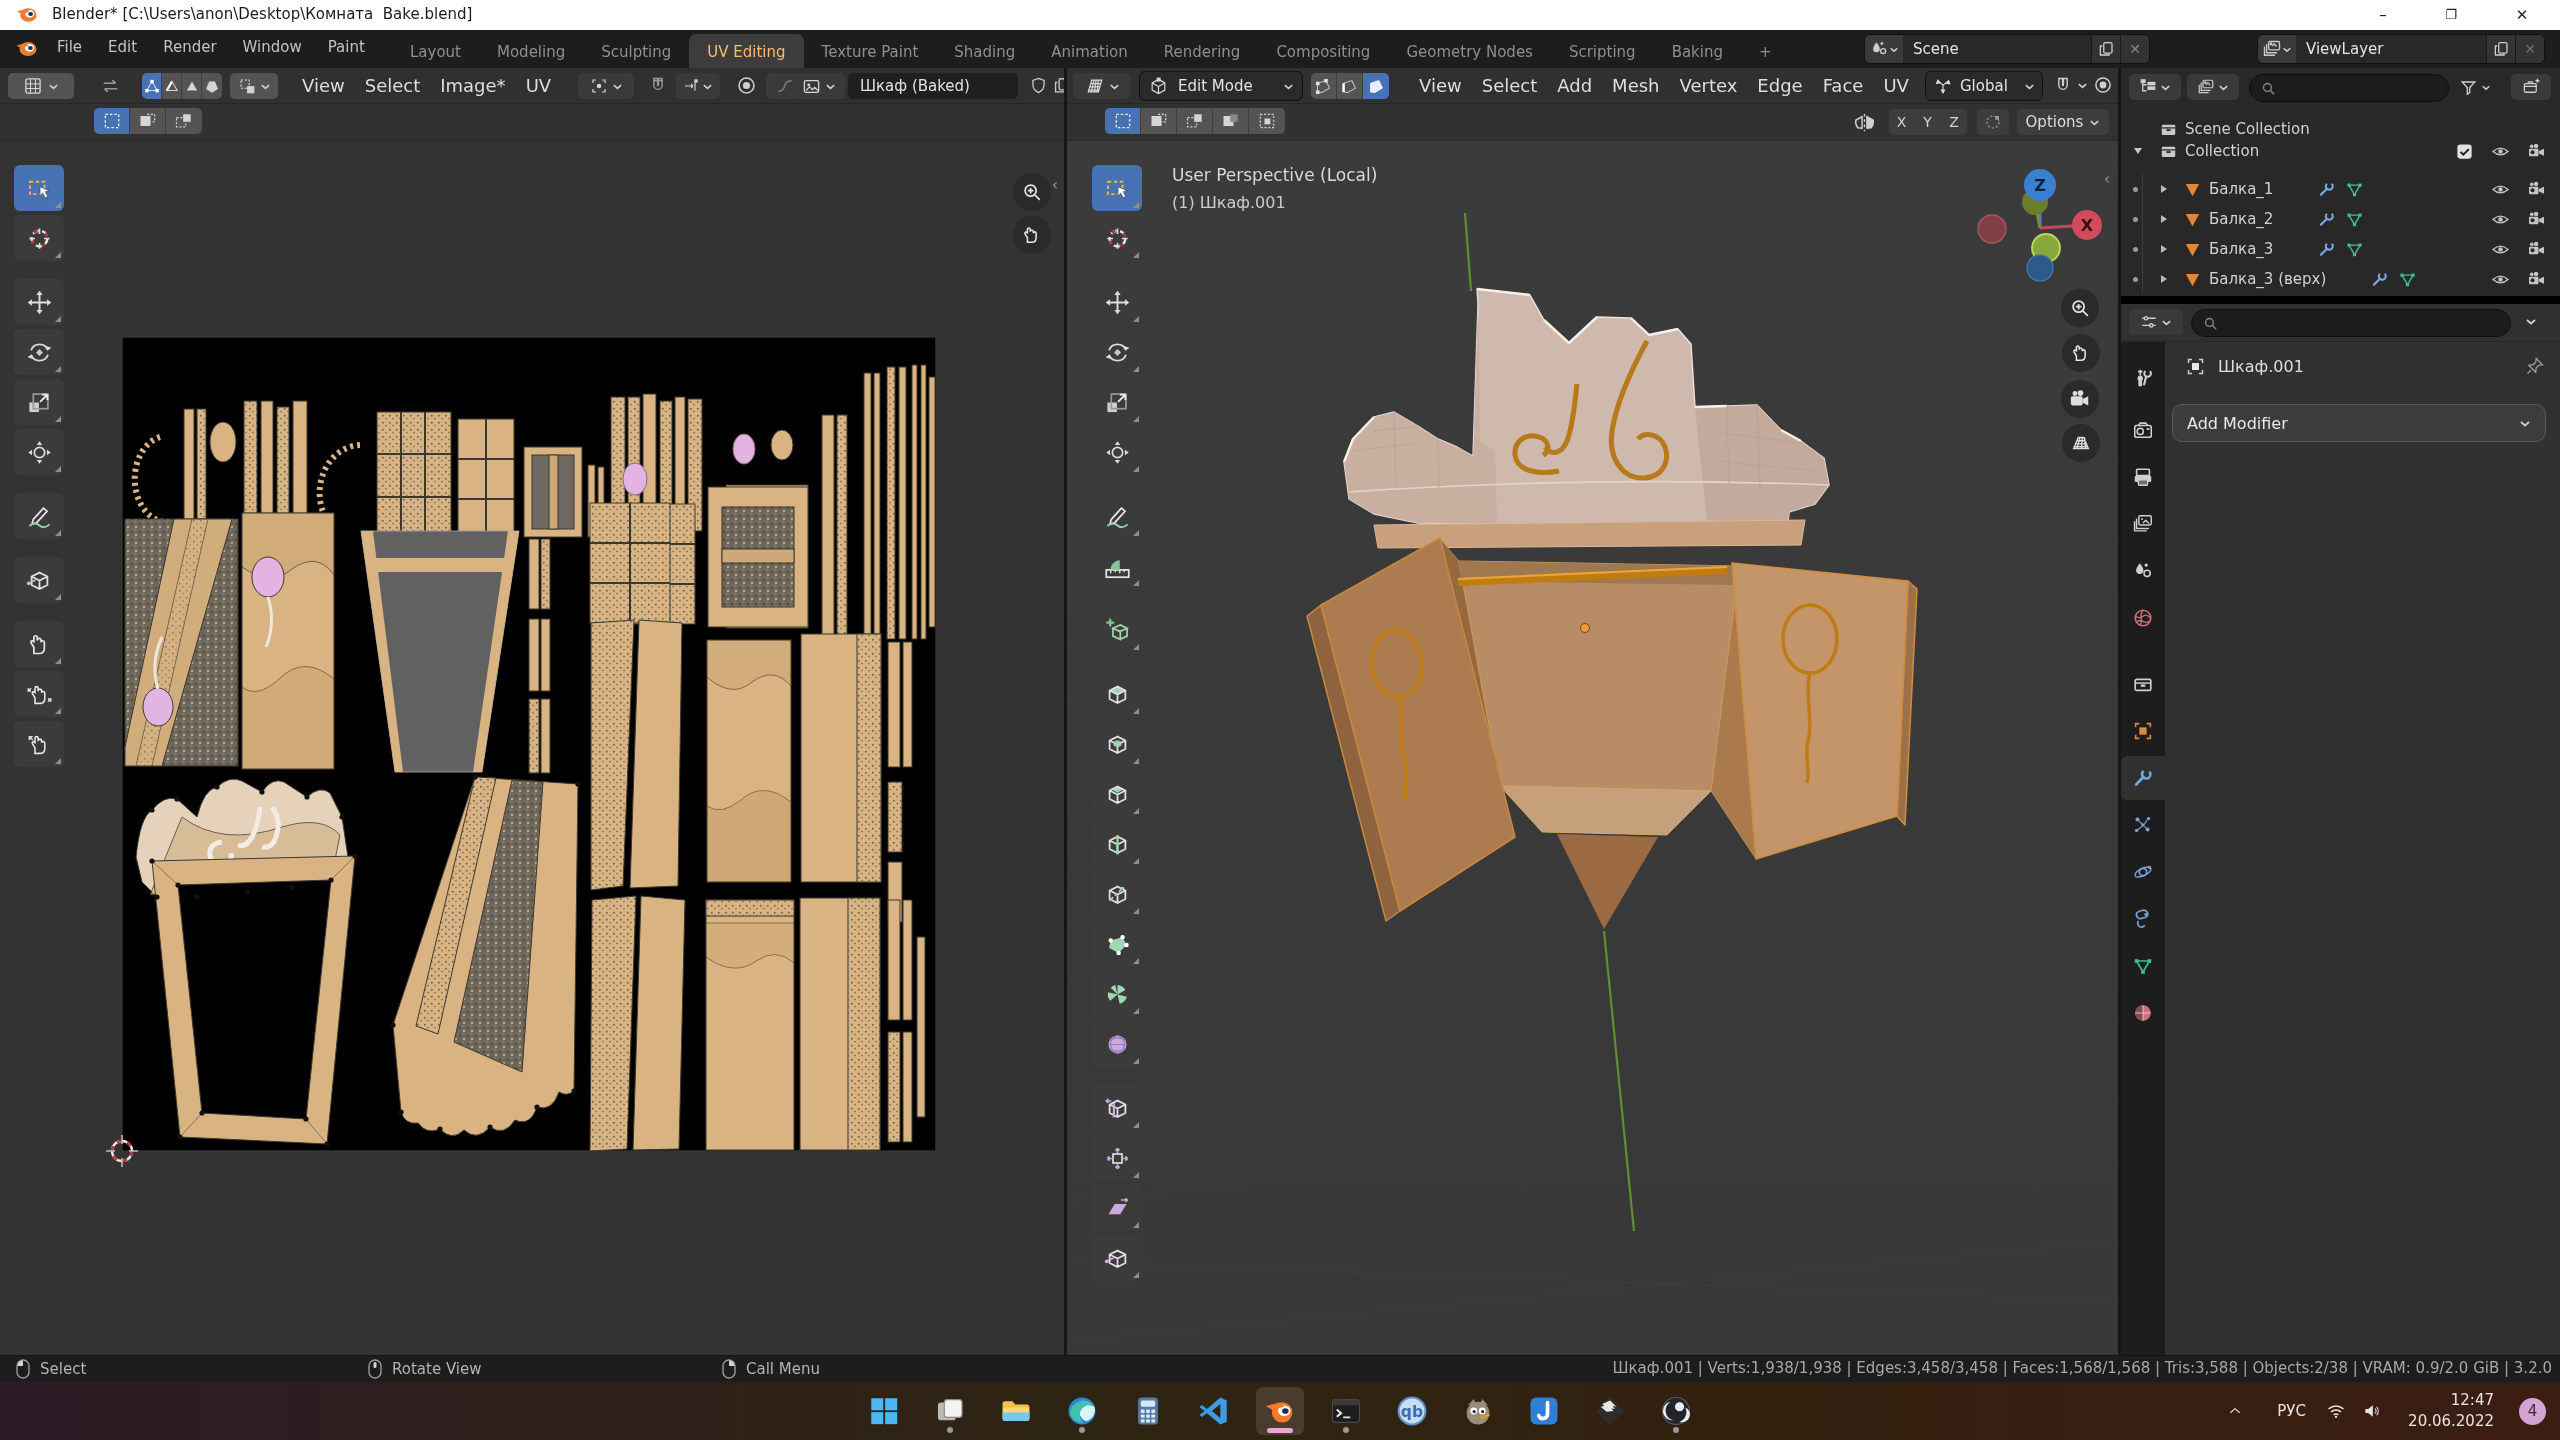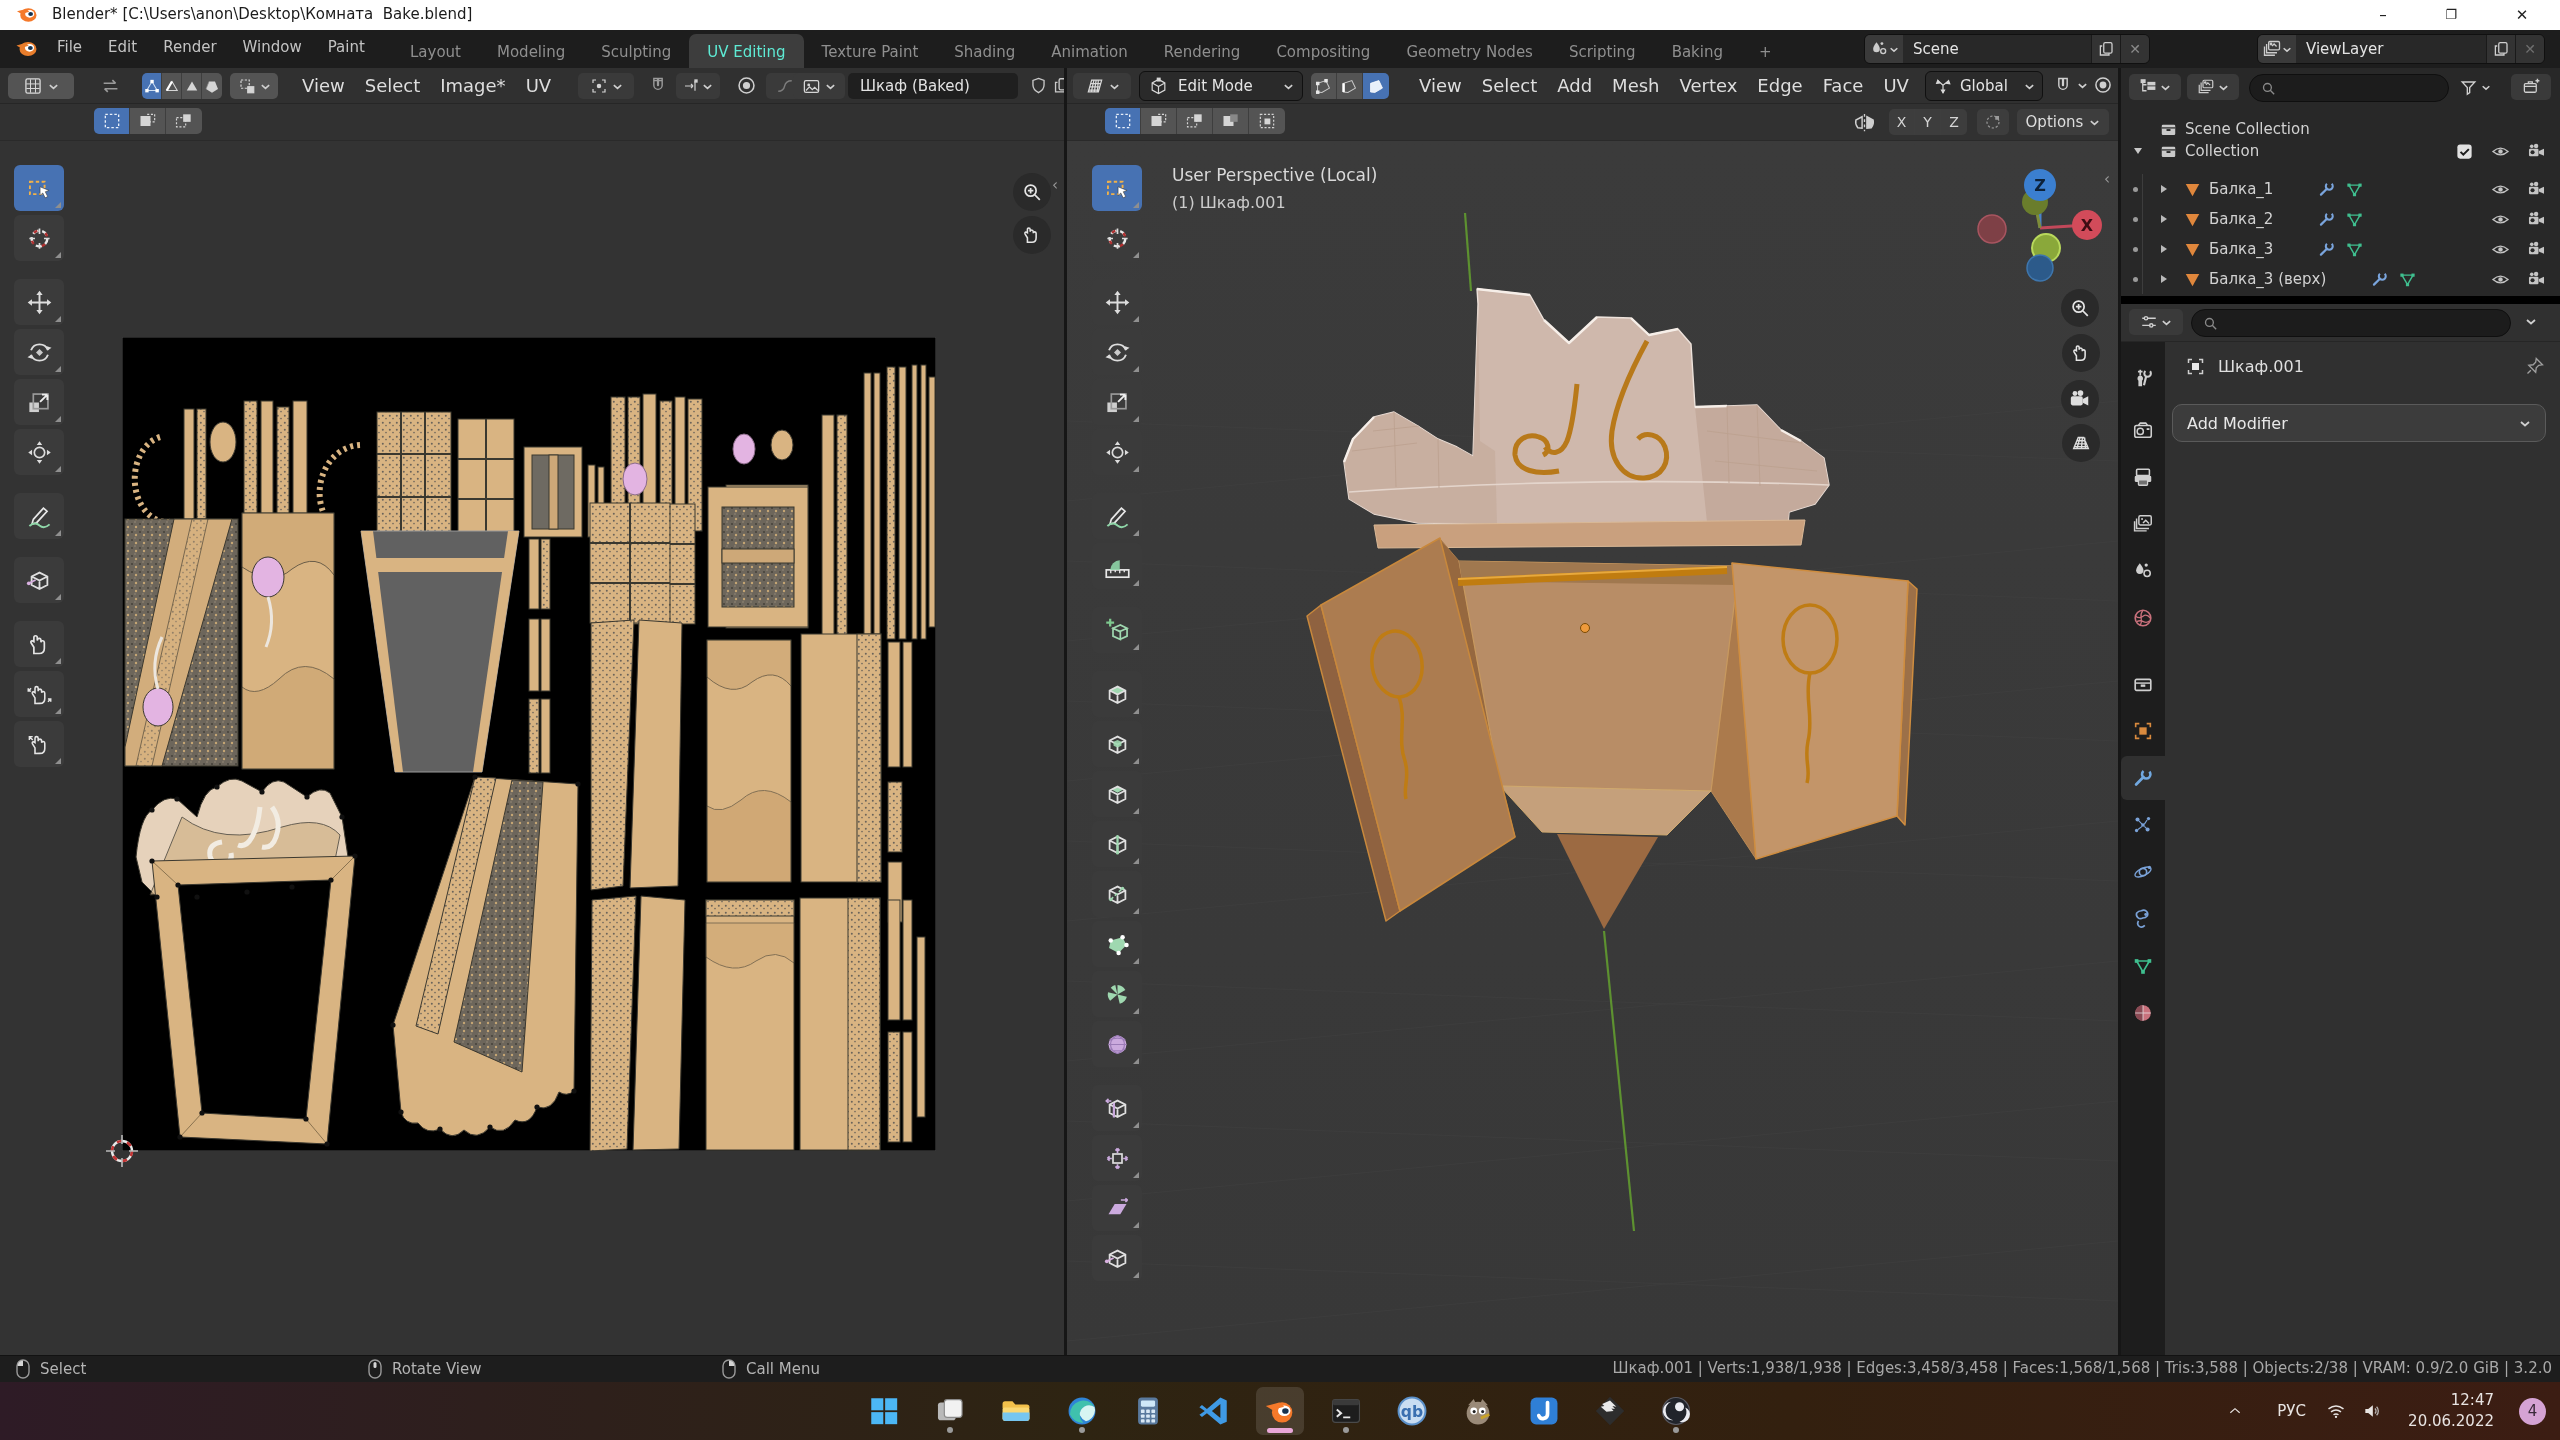--- a/index.html
+++ b/index.html
@@ -8,21 +8,21 @@
 .abs{position:absolute}
 svg{display:block}
 
 #title-bar{left:0;top:0;width:2560px;height:30px;background:#ffffff;color:#1b1b1b;font-size:15px}
 #title-bar .tt{position:absolute;left:52px;top:5px;white-space:pre}
 .wbtn{position:absolute;top:0;width:46px;height:30px;color:#222;text-align:center;line-height:30px;font-size:15px}
 
 #topbar{left:0;top:30px;width:2560px;height:38px;background:#1d1d1d}
 .menu-item{display:inline-block;padding:8px 13px 0 13px;font-size:15px;color:#c3c3c3;height:38px}
 .ws-tab{display:inline-block;padding:9px 18px 0 18px;font-size:15px;color:#8f8f8f;height:34px;margin-top:4px;border-radius:7px 7px 0 0}
-.ws-tab.active{background:#3d3d3d;color:#5eead4}
+.ws-tab.active{background:#3d3d3d;color:#fdba74}
 .dd-widget{position:absolute;top:4px;height:30px;background:#282828;border:1px solid #101010;border-radius:6px;display:flex;align-items:center;overflow:hidden}
 .dd-icd{background:#3a3a3a;height:100%;display:flex;align-items:center;padding:0 4px}
 .dd-name{padding:0 10px;font-size:15px;color:#e4e4e4;flex:1;white-space:nowrap}
 .dd-side{background:#333;height:100%;display:flex;align-items:center;padding:0 5px;border-left:1px solid #1a1a1a}
 
 .ed-header{background:#303030;border-bottom:1px solid #262626}
 .ed-toolrow{background:#313131;border-bottom:1px solid #2a2a2a}
 .hmenu{display:inline-block;padding:0 10px;font-size:18px;color:#dedede;line-height:35px}
 .hbtn{position:absolute;top:5px;height:26px;border-radius:5px;background:#545454;display:flex;align-items:center;justify-content:center}
 .hbtn.dark{background:#1f1f1f}

